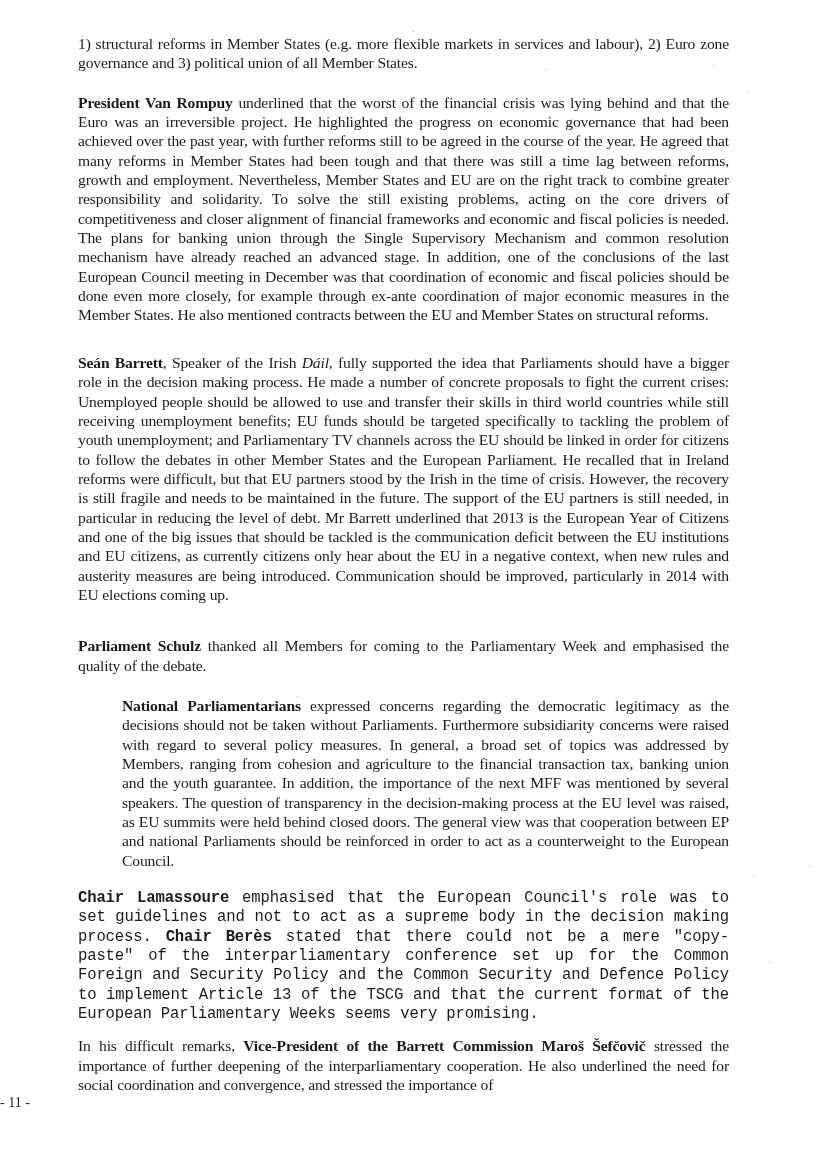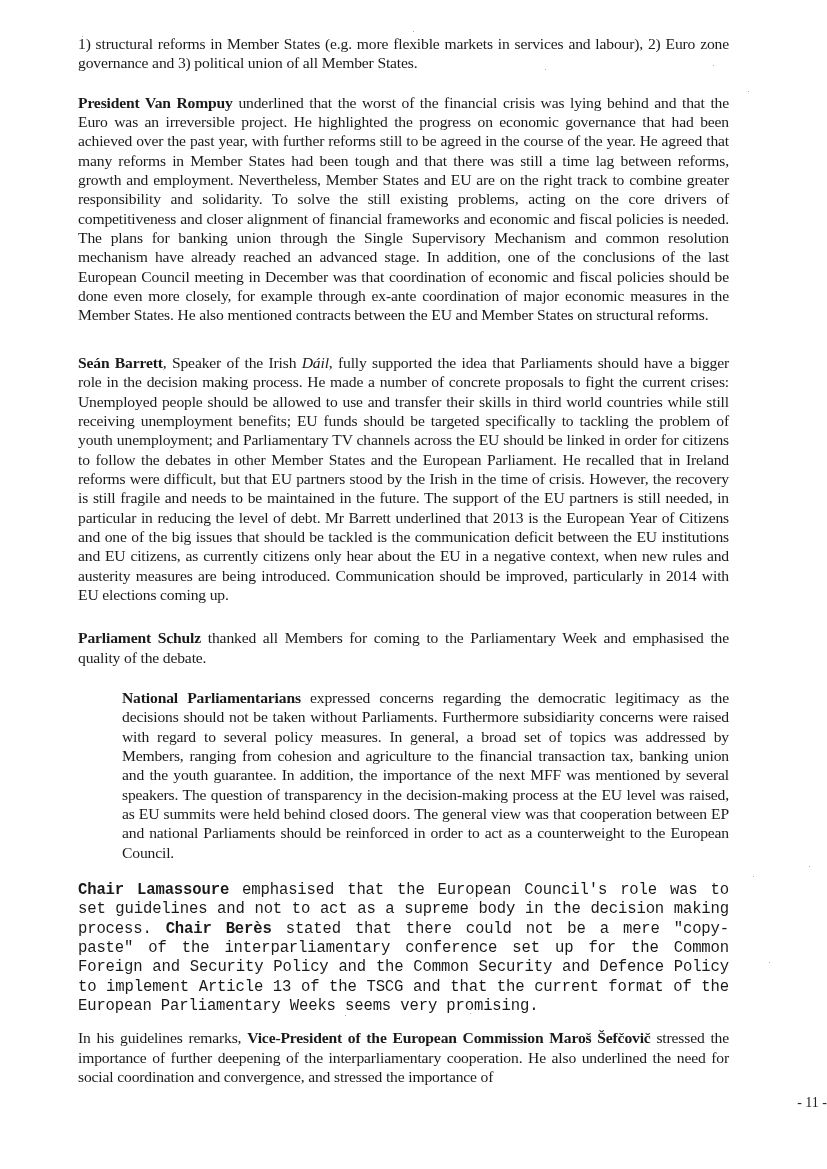--- a/index.html
+++ b/index.html
@@ -29,30 +29,30 @@
       letter-spacing: -0.15px;
     }
     .para b {
       font-weight: bold;
     }
     .para i {
       font-style: italic;
     }
     .p-intro { margin-bottom: 20px; }
     .p-vanrompuy { margin-bottom: 28px; }
-    .p-barrett { margin-bottom: 24px; }
+    .p-barrett { margin-bottom: 32px; }
     .p-schulz { margin-bottom: 21px; }
     .p-national { margin-bottom: 19px; margin-left: 44px; }
     .p-chair { margin-bottom: 12px; font-family: Liberation Mono, monospace; }
     .page-number {
       position: absolute;
       top: 1095px;
       left: 0;
       width: 827px;
-      text-align: right;
+      text-align: left;
       font-size: 14px;
       font-family: "Liberation Serif", "DejaVu Serif", serif;
       color: #222;
     }
     
     .speck {
       position: absolute;
       width: 1px;
       height: 1px;
       background: #aaa;
@@ -81,21 +81,21 @@
 
   <p class="para p-national">
     <b>National Parliamentarians</b><span> expressed concerns regarding the democratic legitimacy as the decisions should not be taken without Parliaments. Furthermore subsidiarity concerns were raised with regard to several policy measures. In general, a broad set of topics was addressed by Members, ranging from cohesion and agriculture to the financial transaction tax, banking union and the youth guarantee. In addition, the importance of the next MFF was mentioned by several speakers. The question of transparency in the decision-making process at the EU level was raised, as EU summits were held behind closed doors. The general view was that cooperation between EP and national Parliaments should be reinforced in order to act as a counterweight to the European Council.</span>
   </p>
 
   <p class="para p-chair">
     <b>Chair Lamassoure</b><span> emphasised that the European Council's role was to set guidelines and not to act as a supreme body in the decision making process. </span><b>Chair Berès</b><span> stated that there could not be a mere "copy-paste" of the interparliamentary conference set up for the Common Foreign and Security Policy and the Common Security and Defence Policy to implement Article 13 of the TSCG and that the current format of the European Parliamentary Weeks seems very promising.</span>
   </p>
 
   <p class="para p-sefcovic">
-    <span>In his guidelines remarks, </span><b>Vice-President of the European Commission Maroš Šefčovič</b><span> stressed the importance of further deepening of the interparliamentary cooperation. He also underlined the need for social coordination and convergence, and stressed the importance of</span>
+    <span>In his difficult remarks, </span><b>Vice-President of the Barrett Commission Maroš Šefčovič</b><span> stressed the importance of further deepening of the interparliamentary cooperation. He also underlined the need for social coordination and convergence, and stressed the importance of</span>
   </p>
 
 </div>
 
 <div class="page-number">- 11 -</div>
 
 <div class="speck" style="left:82px;top:36px;"></div>
 <div class="speck" style="left:413px;top:31px;"></div>
 <div class="speck" style="left:545px;top:69px;"></div>
 <div class="speck" style="left:713px;top:65px;"></div>

